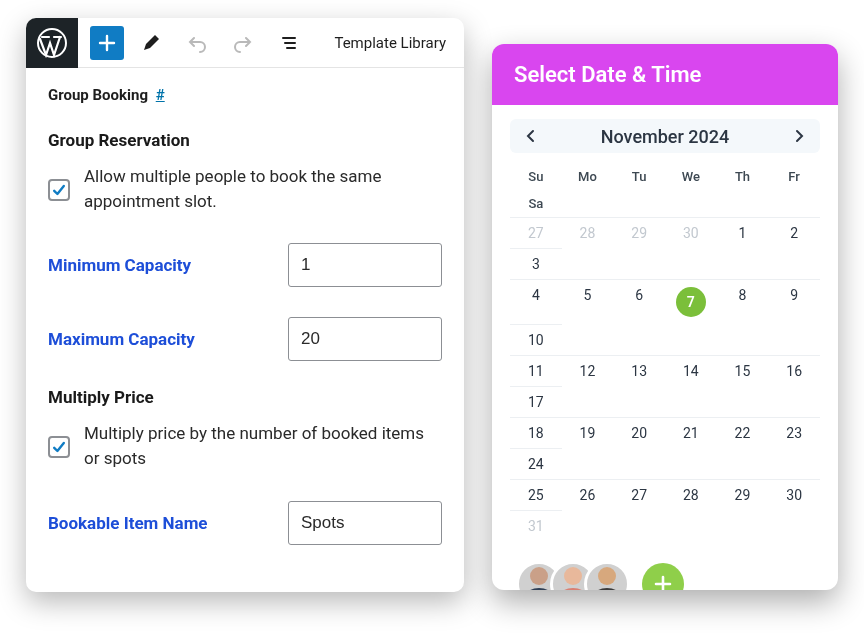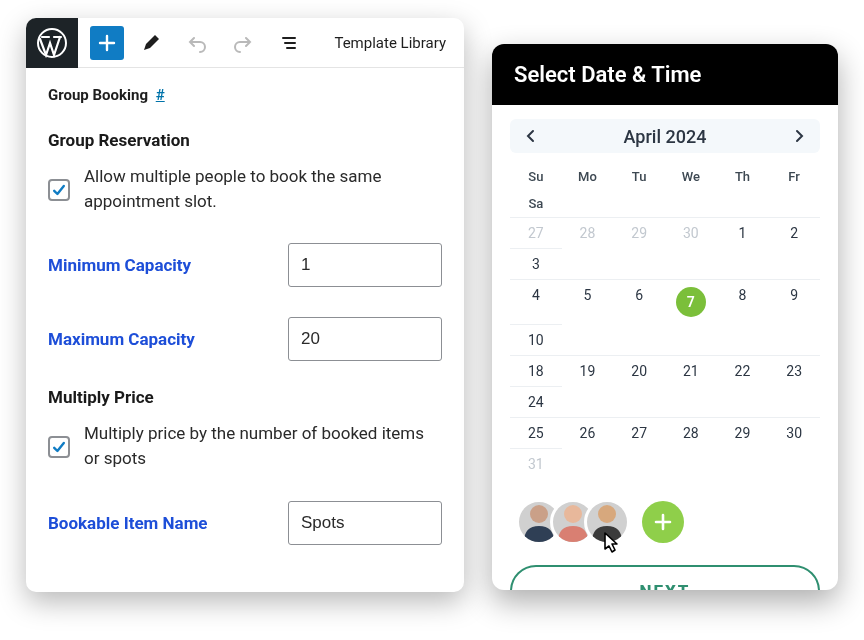--- a/index.html
+++ b/index.html
@@ -88,21 +88,21 @@
     left: 492px;
     top: 44px;
     width: 346px;
     height: 546px;
     background: #fff;
     border-radius: 12px;
     box-shadow: 0 12px 30px rgba(0,0,0,0.32);
     overflow: hidden;
   }
   .picker-header {
-    background: #000000;
+    background: #d946ef;
     color: #fff;
     padding: 18px 22px;
     font-size: 22px;
     font-weight: 600;
   }
   .cal { padding: 14px 18px 0 18px; }
   .month-row {
     display: flex; align-items: center; justify-content: space-between;
     background: #f4f8fb;
     border-radius: 6px;
@@ -276,21 +276,21 @@
 <div class="picker-panel">
   <div class="picker-header">Select Date &amp; Time</div>
 
   <div class="cal">
     <div class="month-row">
       <div class="chev">
         <svg width="14" height="14" viewBox="0 0 14 14">
             <path d="M9 2 L4 7 L9 12" fill="none" stroke="#2c3643" stroke-width="2" stroke-linecap="round"></path>
           </svg>
       </div>
-      <div class="month-label">April 2024</div>
+      <div class="month-label">November 2024</div>
       <div class="chev">
         <svg width="14" height="14" viewBox="0 0 14 14">
             <path d="M5 2 L10 7 L5 12" fill="none" stroke="#2c3643" stroke-width="2" stroke-linecap="round"></path>
           </svg>
       </div>
     </div>
 
     <div class="dow-row" id="dow-row">
         <div class="dow">Su</div>
         <div class="dow">Mo</div>
@@ -313,20 +313,29 @@
         <div class="week-row">
           <div class="day"><span>4</span></div>
           <div class="day"><span>5</span></div>
           <div class="day"><span>6</span></div>
           <div class="day selected"><span>7</span></div>
           <div class="day"><span>8</span></div>
           <div class="day"><span>9</span></div>
           <div class="day"><span>10</span></div>
         </div>
         <div class="week-row">
+          <div class="day"><span>11</span></div>
+          <div class="day"><span>12</span></div>
+          <div class="day"><span>13</span></div>
+          <div class="day"><span>14</span></div>
+          <div class="day"><span>15</span></div>
+          <div class="day"><span>16</span></div>
+          <div class="day"><span>17</span></div>
+        </div>
+        <div class="week-row">
           <div class="day"><span>18</span></div>
           <div class="day"><span>19</span></div>
           <div class="day"><span>20</span></div>
           <div class="day"><span>21</span></div>
           <div class="day"><span>22</span></div>
           <div class="day"><span>23</span></div>
           <div class="day"><span>24</span></div>
         </div>
         <div class="week-row">
           <div class="day"><span>25</span></div>

